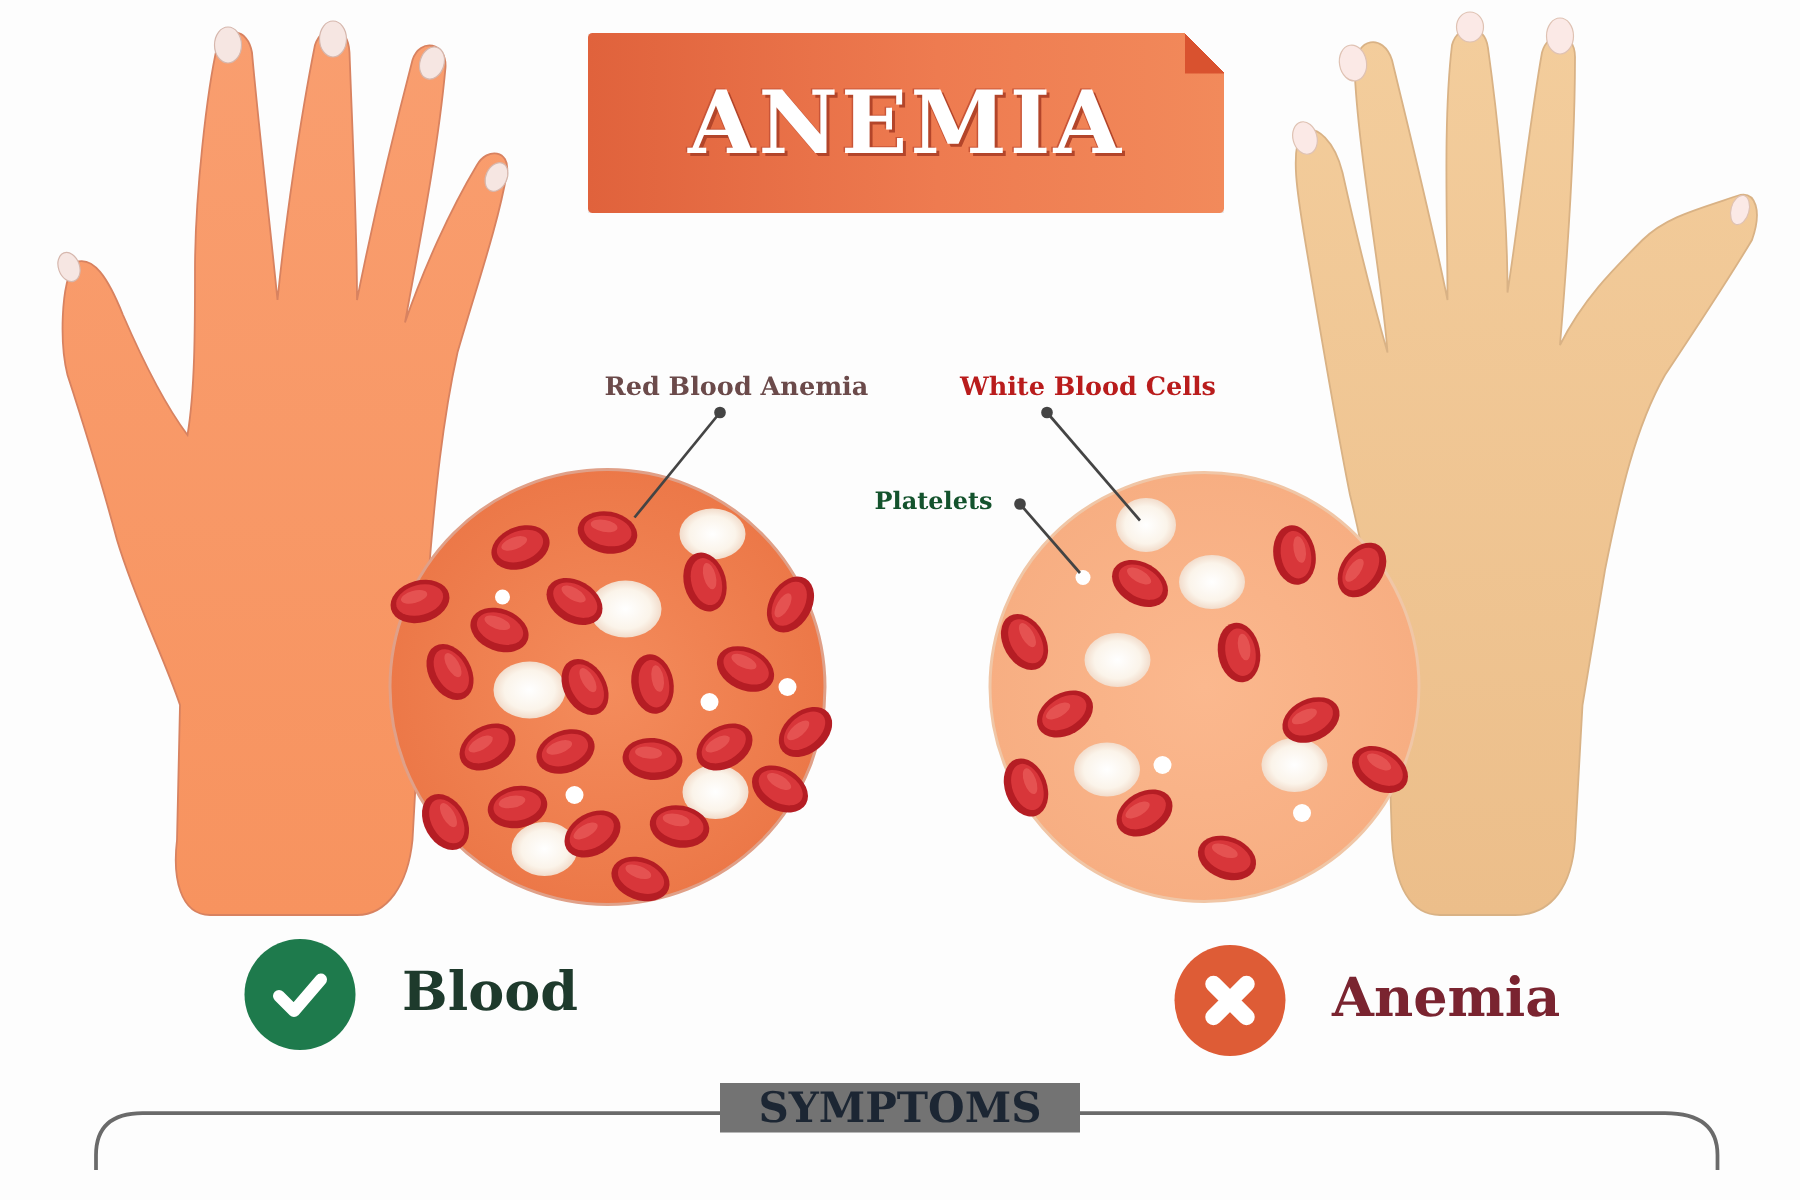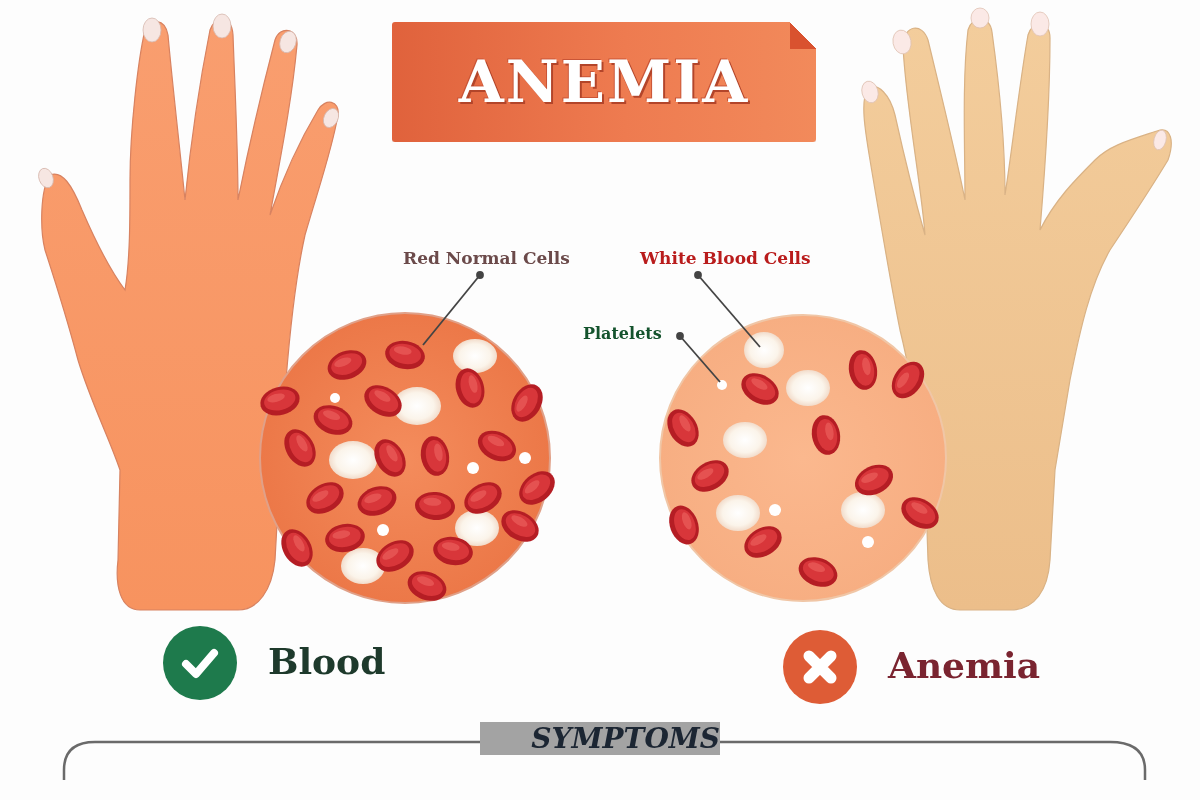--- a/index.html
+++ b/index.html
@@ -33,25 +33,24 @@
     }
     .status-icon {
       width: 74px; height: 74px; border-radius: 50%;
       display: flex; align-items: center; justify-content: center;
     }
     .status-text {
       font-weight: bold; font-size: 36px; white-space: nowrap;
       font-family: "DejaVu Serif", serif;
     }
     .symptoms-title {
-      left: 480px; top: 722px; width: 240px; text-align: right;
+      left: 480px; top: 722px; width: 240px; text-align: center;
       font-weight: bold; font-size: 28px; color: #1c2633;
       font-family: "DejaVu Serif", serif; letter-spacing: 0px;
-      background: #a3a3a3;
-      font-style: italic;
+      background: #737373;
     }
   </style>
 </head>
 <body>
 
 <svg class="abs" style="left:0;top:0" width="1200" height="800" viewBox="0 0 1200 800">
   <defs>
     <linearGradient id="skinN" x1="0" y1="0" x2="0" y2="1">
       <stop offset="0" stop-color="#f99e6f"></stop>
         <stop offset="1" stop-color="#f7935f"></stop>
@@ -181,21 +180,21 @@
       <circle cx="698" cy="275" r="3"></circle>
     <line x1="680" y1="336" x2="720" y2="382"></line>
       <circle cx="680" cy="336" r="3"></circle>
   </g>
 </svg>
 
 <div class="abs banner"></div>
 <div class="abs banner-fold"></div>
 <div class="abs banner-title">ANEMIA</div>
 
-<div class="abs label" style="left:403px;top:248px;color:#6b4a4a;">Red Normal Cells</div>
+<div class="abs label" style="left:403px;top:248px;color:#6b4a4a;">Red Blood Anemia</div>
 <div class="abs label" style="left:640px;top:248px;color:#b91c1c;">White Blood Cells</div>
 <div class="abs label" style="left:583px;top:324px;color:#14532d;font-size:16px;">Platelets</div>
 
 <div class="abs status-icon" style="left:163px;top:626px;background:#1e7a4c;">
   <svg width="44" height="44" viewBox="0 0 44 44">
     <path d="M8,23 L18,33 L36,12" fill="none" stroke="#fff" stroke-width="8" stroke-linecap="round" stroke-linejoin="round"></path>
   </svg>
 </div>
 <div class="abs status-text" style="left:268px;top:640px;color:#1e3a2c;">Blood</div>
 

